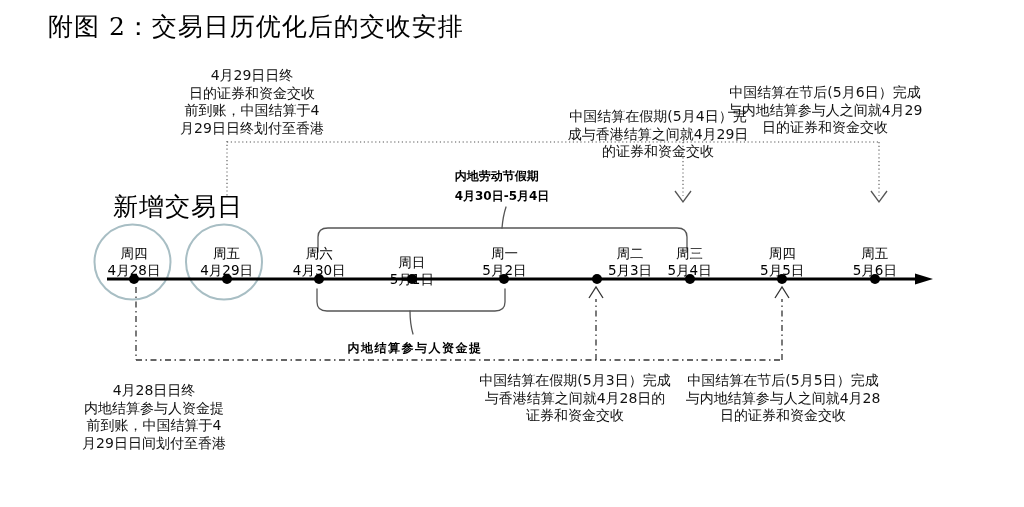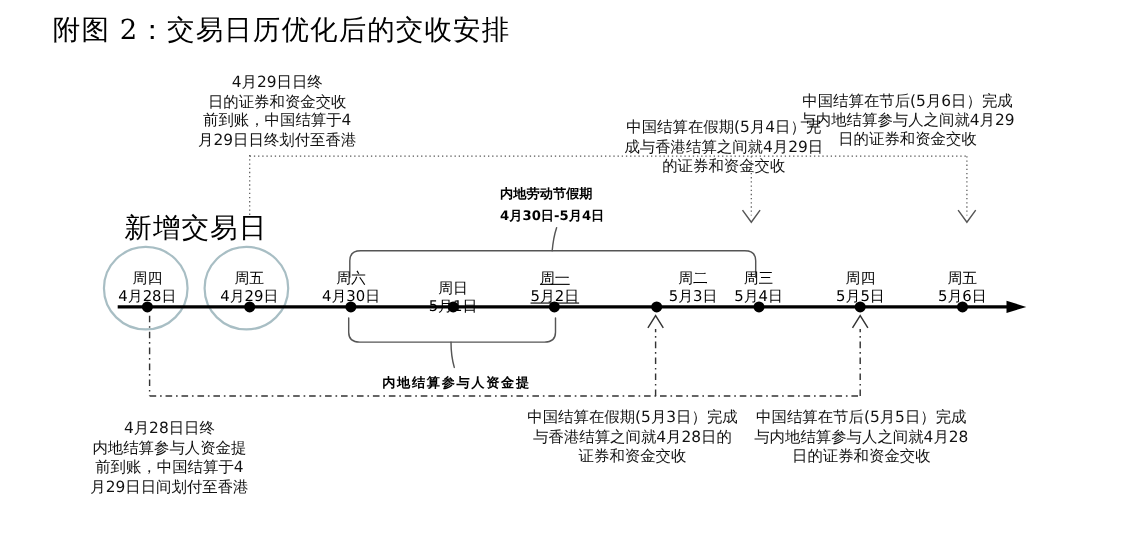--- a/index.html
+++ b/index.html
@@ -88,21 +88,21 @@
     <div class="dot" style="left: 134px; top: 279px;"></div>
     <div class="tick" style="left: 226.6px; top: 245px;">周五
 4月29日</div>
     <div class="dot" style="left: 226.6px; top: 279px;"></div>
     <div class="tick" style="left: 319.2px; top: 245px;">周六
 4月30日</div>
     <div class="dot" style="left: 319.2px; top: 279px;"></div>
     <div class="tick" style="left: 411.8px; top: 254px;">周日
 5月1日</div>
     <div class="dot" style="left: 411.8px; top: 279px;"></div>
-    <div class="tick" style="left: 504.4px; top: 245px; text-decoration: underline;">周一
+    <div class="tick" style="left: 504.4px; top: 245px;">周一
 5月2日</div>
     <div class="dot" style="left: 504.4px; top: 279px;"></div>
     <div class="tick" style="left: 630px; top: 245px;">周二
 5月3日</div>
     <div class="dot" style="left: 597px; top: 279px;"></div>
     <div class="tick" style="left: 689.6px; top: 245px;">周三
 5月4日</div>
     <div class="dot" style="left: 689.6px; top: 279px;"></div>
     <div class="tick" style="left: 782.2px; top: 245px;">周四
 5月5日</div>

